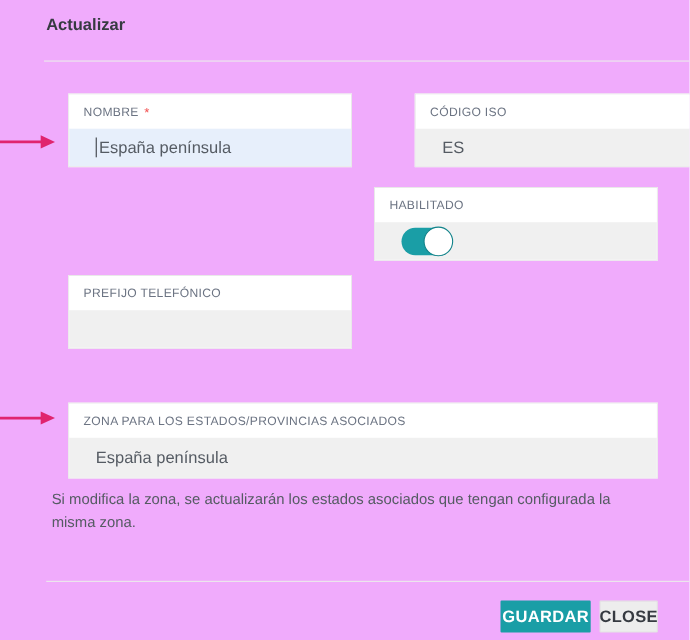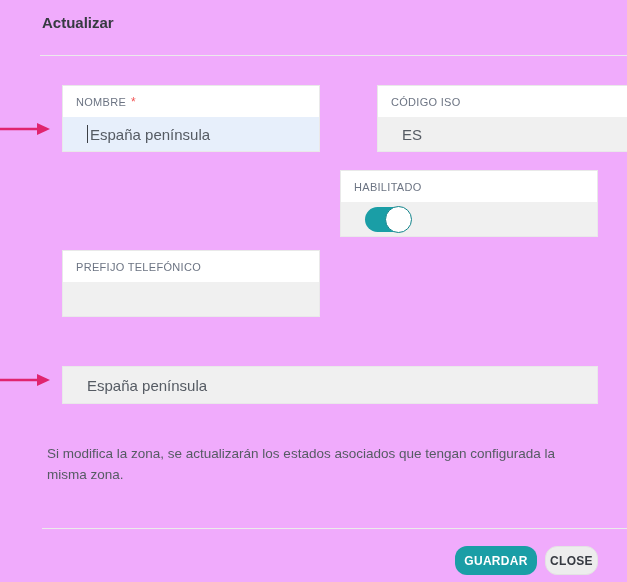--- a/index.html
+++ b/index.html
@@ -104,23 +104,23 @@
     font-size: 13.5px;
     line-height: 21px;
     color: #555b63;
   }
 
   .btn {
     position: absolute;
     top: 546px;
     height: 29px;
     border: none;
-    border-radius: 12px;
+    border-radius: 1px;
     font-family: "Liberation Sans", sans-serif;
-    font-size: 12px;
+    font-size: 15px;
     font-weight: bold;
     letter-spacing: .3px;
     cursor: pointer;
     display: flex;
     align-items: center;
     justify-content: center;
   }
   .btn-save {
     left: 455px; width: 82px;
     background: #1a9ea6;
@@ -186,20 +186,23 @@
       <span></span>
     </div>
   </div>
 
   <svg class="annotation-arrow arrow-zona" viewBox="0 0 50 16">
     <line x1="0" y1="8" x2="38" y2="8" stroke="#e0246e" stroke-width="2.5"></line>
     <polygon points="37,2 50,8 37,14" fill="#e0246e"></polygon>
   </svg>
 
   <div class="field pos-zona">
+    <div class="field-label">
+      <span>ZONA PARA LOS ESTADOS/PROVINCIAS ASOCIADOS</span>
+    </div>
     <div class="field-value">
       <span>España península</span>
     </div>
   </div>
 
   <div class="help-text">Si modifica la zona, se actualizarán los estados asociados que tengan configurada la misma zona.</div>
 
   <div class="divider divider-bottom"></div>
 
   <button class="btn btn-save">GUARDAR</button>

